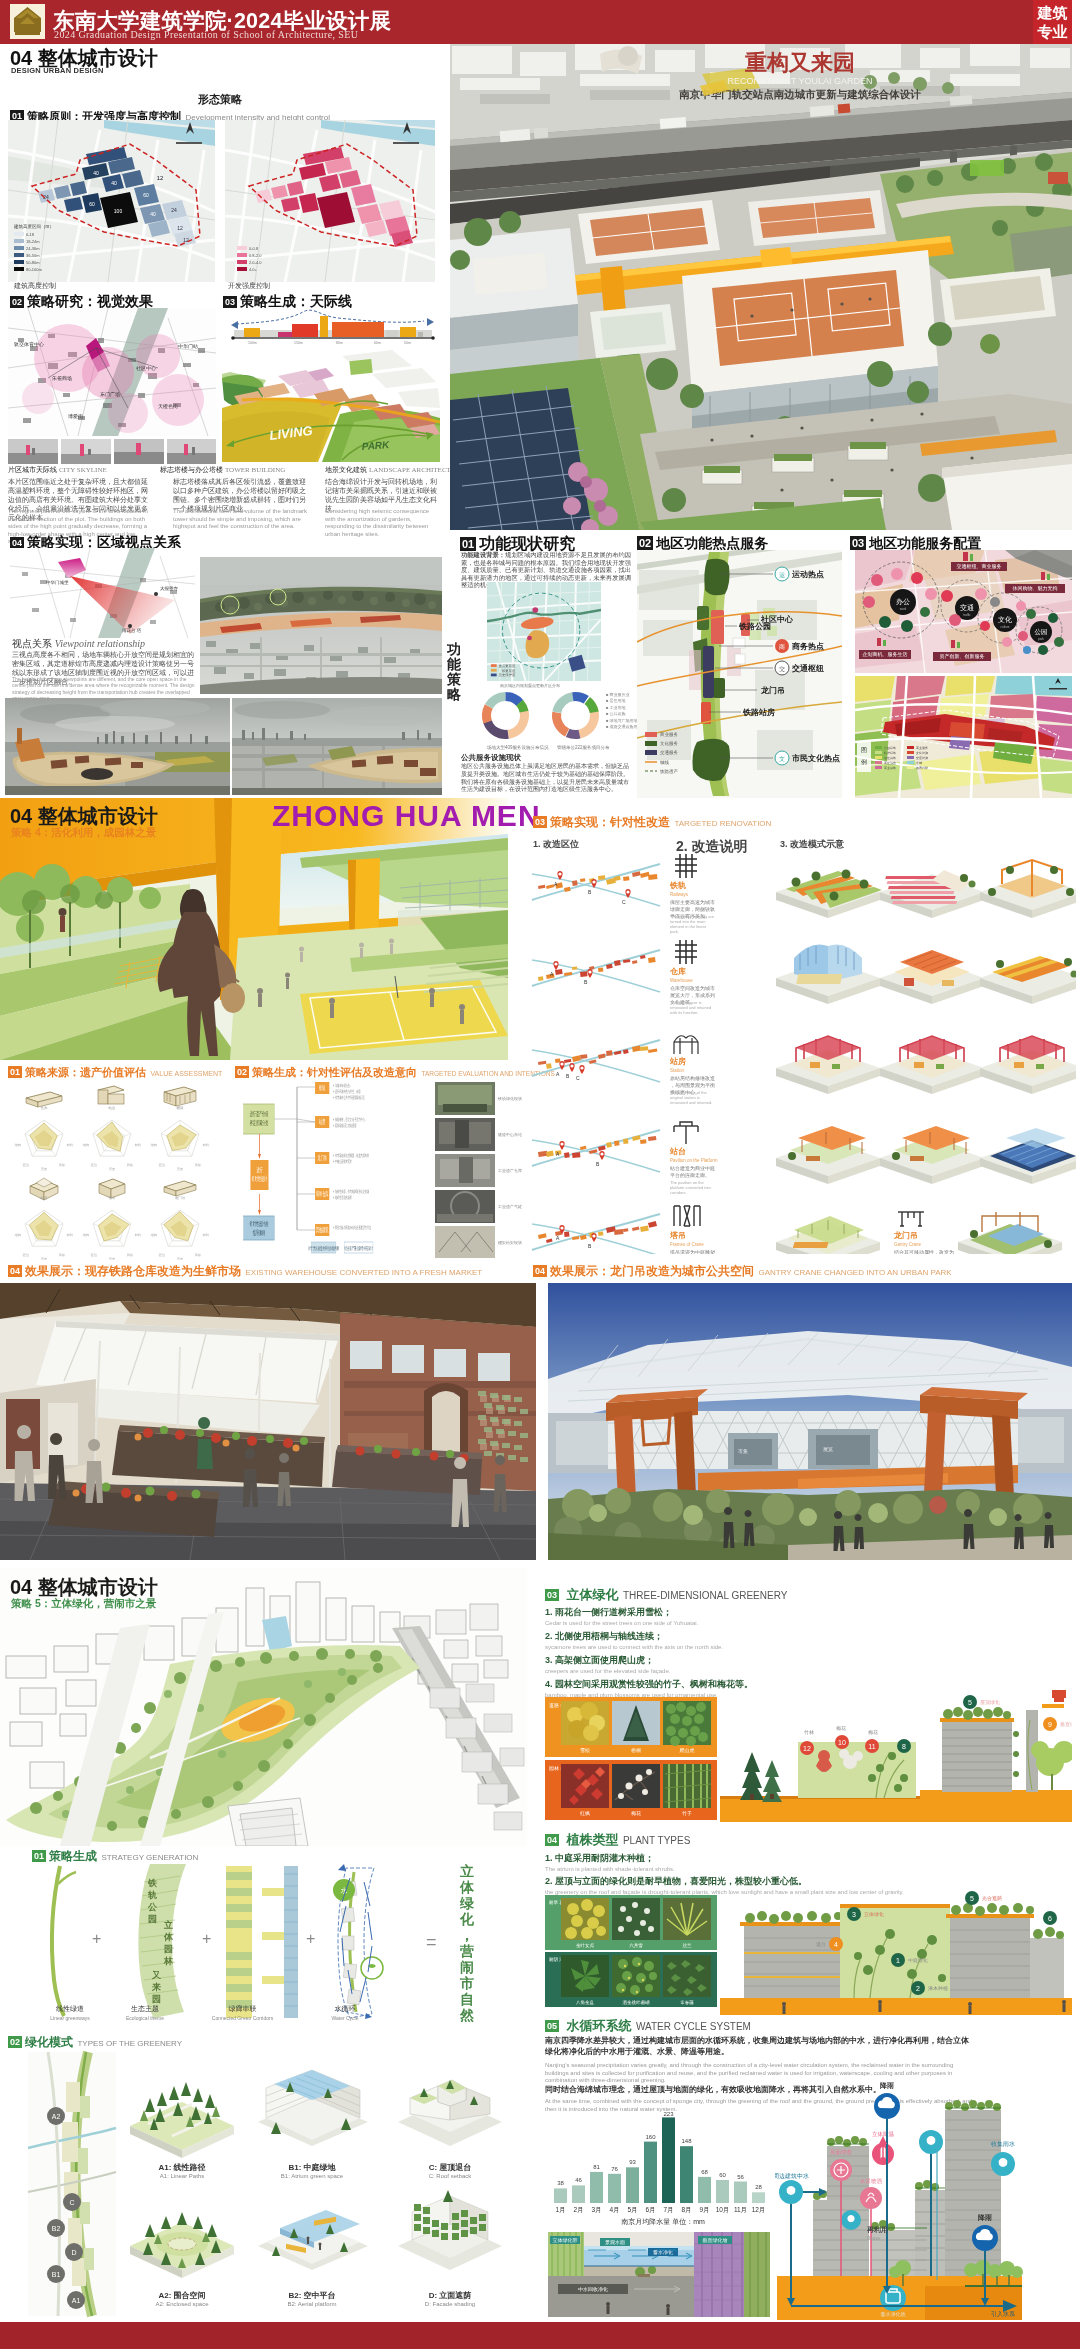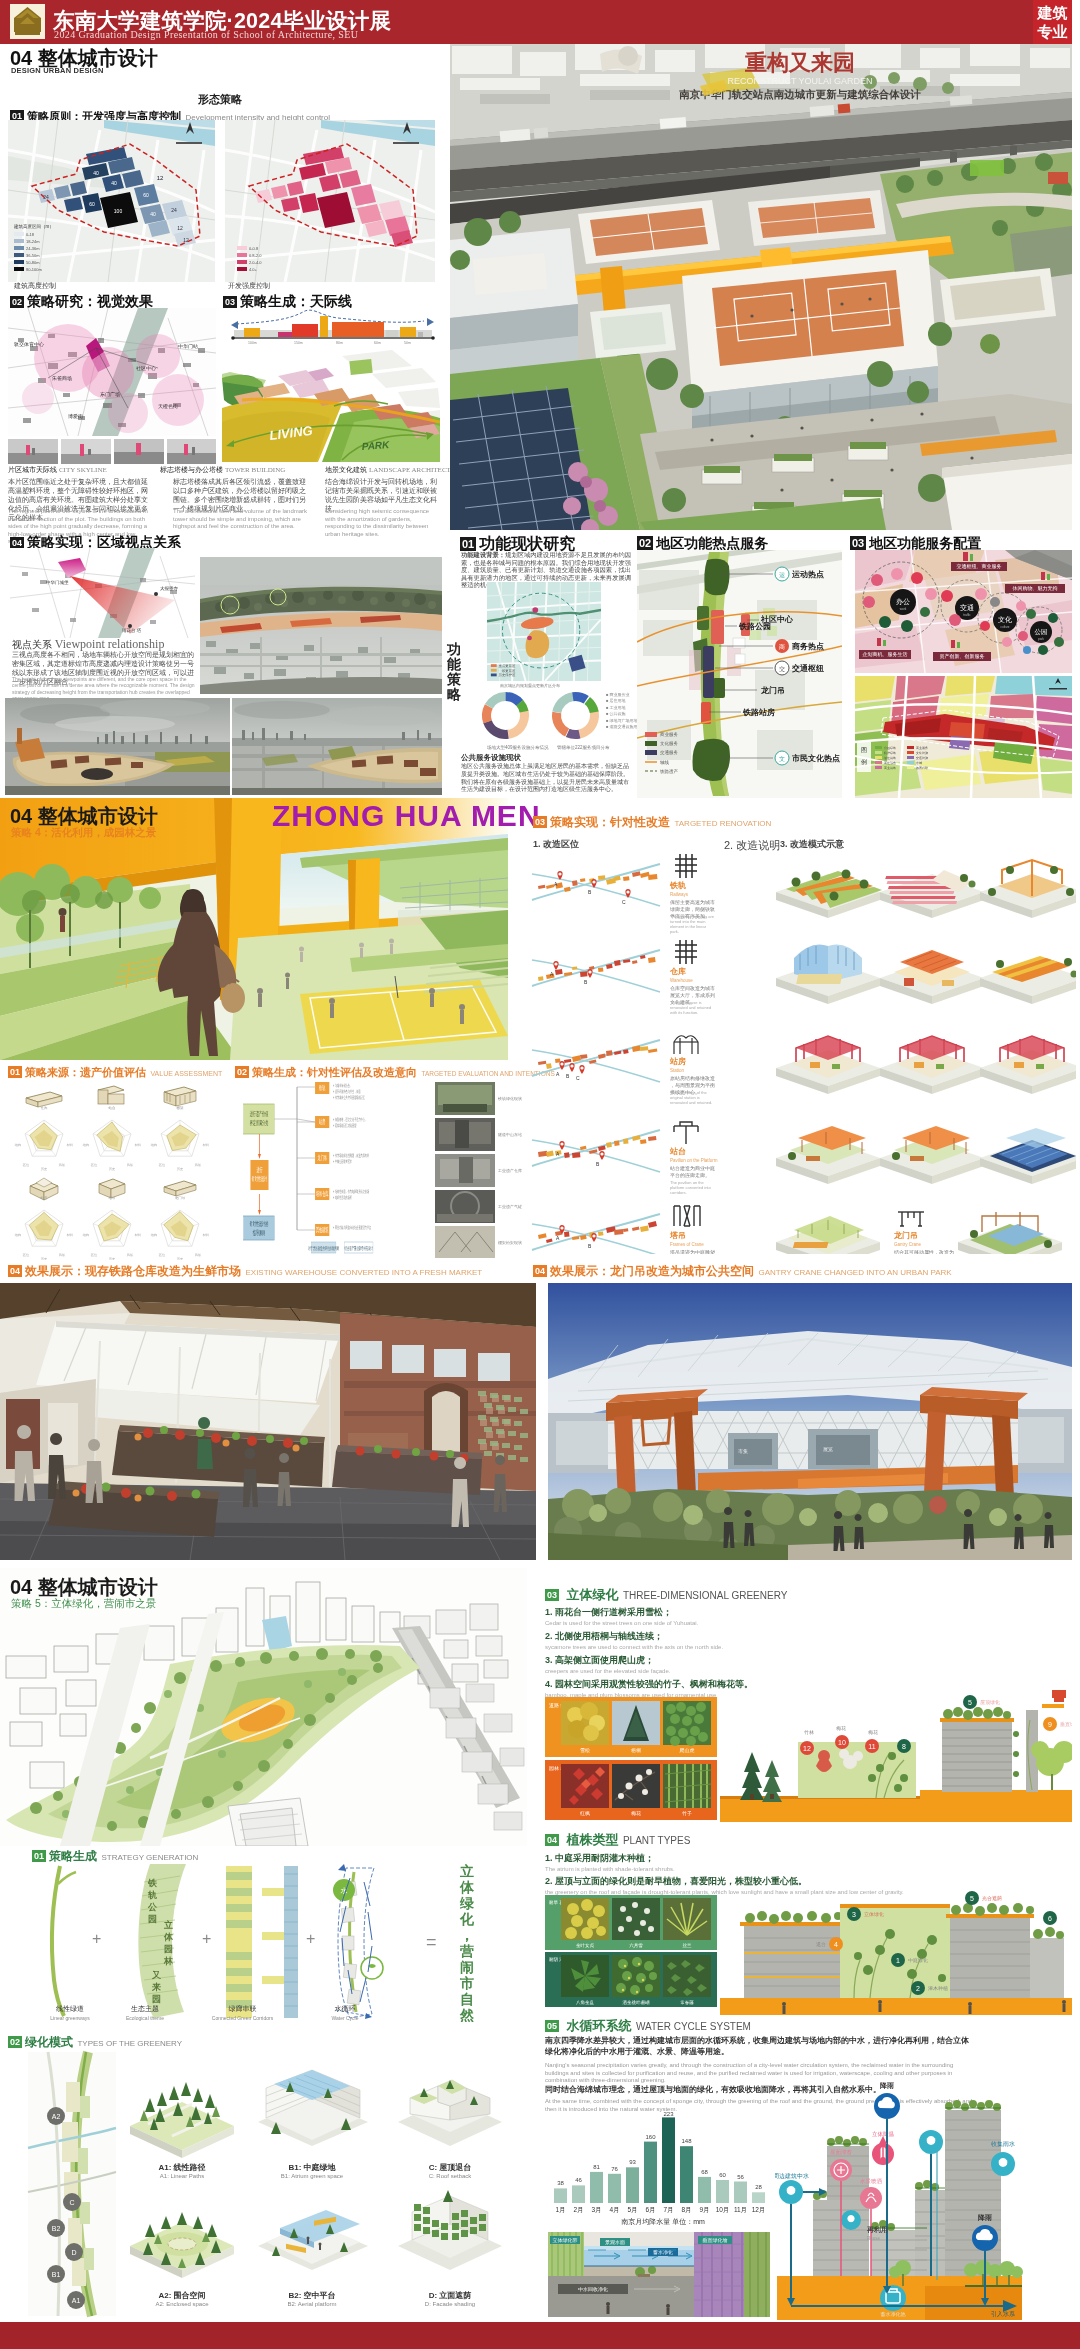--- a/index.html
+++ b/index.html
@@ -396,21 +396,21 @@
 <path d="M60 28 L165 52 L120 86 Z" fill="url(#coneG)"></path>
 <circle cx="146" cy="46" r="2" fill="#333"></circle>
       <circle cx="120" cy="78" r="2" fill="#333"></circle>
 <g font-size="4.5" fill="#333">
         <text x="36" y="36">中华门城堡</text>
         <text x="150" y="42">大报恩寺</text>
         <text x="112" y="84">雨花台 塔</text>
       </g>
 </svg></div>
 
-<div class="abs" style="left:12px;top:637px;font-size:10px;color:#333;">视点关系 <span style="font-family:'Liberation Serif',serif;font-size:12px;color:#666;">Viewpoint relationship</span></div>
+<div class="abs" style="left:12px;top:637px;font-size:10px;color:#333;">视点关系 <span style="font-family:'Liberation Serif',serif;font-style:italic;font-size:10px;color:#666;">Viewpoint relationship</span></div>
 <div class="abs tinyd" style="left:12px;top:650px;width:183px;font-size:7px;">三视点高度各不相同，场地车辆核心开放空间是规划相宜的密集区域，其定道标煌市高度递减内理造设计策略使另一号线以东形成了该地区轴制度围近视的开放空间区域，可以进一步推动片区融合。</div>
 <div class="abs tiny" style="left:12px;top:676px;width:183px;font-size:5px;">The height of the three viewpoints are different, and the core open space in the centre part of the site is a dense area where the recognizable moment. The design strategy of decreasing height from the transportation hub creates the overlapped open space area.</div>
 
 <div class="abs" style="left:200px;top:557px;width:242px;height:137px;" id="aerial1">
 <svg width="242" height="137" viewBox="0 0 242 137">
 <defs>
 <linearGradient id="skyG1" x1="0" y1="0" x2="0" y2="1">
           <stop offset="0" stop-color="#b9bdb9"></stop>
           <stop offset="1" stop-color="#d8dad6"></stop>
         </linearGradient>
@@ -1780,21 +1780,21 @@
 <path d="M290 236 a4 4 0 1 1 0.1 0 Z M286 243 h9 l1.5 25 h-4 l-1 -14 l-2 14 h-4 Z"></path>
 <path d="M310 238 a3.5 3.5 0 1 1 0.1 0 Z M307 244 h8 l1 22 h-4 l-0.5 -12 l-1.5 12 h-4 Z"></path>
 <path d="M420 234 a4 4 0 1 1 0.1 0 Z M416 241 h9 l1.5 25 h-4 l-1 -14 l-2 14 h-4 Z"></path>
 <path d="M470 238 a3.5 3.5 0 1 1 0.1 0 Z M467 244 h8 l1 22 h-4 l-0.5 -12 l-1.5 12 h-4 Z"></path>
 <path d="M500 236 a3.5 3.5 0 1 1 0.1 0 Z M497 242 h8 l1 23 h-4 l-0.5 -13 l-1.5 13 h-4 Z"></path>
 </g>
 </svg></div>
 
 <div class="abs" style="left:533px;top:812px;"><span class="obox">03</span><span class="h1o" style="font-size:12px;">策略实现：针对性改造</span> <span class="eng" style="color:#e0a36b;">TARGETED RENOVATION</span></div>
 <div class="abs" style="left:533px;top:838px;font-size:9px;font-weight:bold;color:#444;">1. 改造区位</div>
-<div class="abs" style="left:676px;top:838px;font-size:11px;font-weight:normal;color:#444;margin-left:48px;">2. 改造说明</div>
+<div class="abs" style="left:676px;top:838px;font-size:14px;font-weight:bold;color:#444;">2. 改造说明</div>
 <div class="abs" style="left:780px;top:838px;font-size:9px;font-weight:bold;color:#444;">3. 改造模式示意</div>
 
 <div class="abs" style="left:528px;top:848px;width:548px;height:406px;" id="renoGrid">
 <svg width="548" height="406" viewBox="0 0 548 406">
 <g transform="translate(4,6)">
         <path d="M0 46 C30 36 80 24 128 10" stroke="#9fd0d8" stroke-width="2" fill="none"></path>
         <path d="M0 20 C40 26 90 40 128 52" stroke="#9fd0d8" stroke-width="1.6" fill="none"></path>
         <rect x="6" y="32" width="7" height="3" fill="#d86a40" transform="rotate(-10 6 32)"></rect>
         <rect x="14" y="32" width="8" height="3" fill="#e8872e" transform="rotate(-13 14 32)"></rect>
         <rect x="23" y="30" width="7" height="5" fill="#e8872e" transform="rotate(-14 23 30)"></rect>
@@ -2341,21 +2341,21 @@
         <path d="M238 252 L298 246"></path>
         <path d="M240 262 L300 256"></path>
         <path d="M242 272 L302 266"></path>
       </g>
 
 <path d="M120 60 L150 56 L90 278 L60 278 Z" fill="#f1f1ee"></path>
 <path d="M208 46 L224 44 L160 278 L140 278 Z" fill="#f4f4f1"></path>
 </svg></div>
 
 <div class="abs" style="left:10px;top:1574px;font-size:20px;font-weight:bold;color:#1a1a1a;">04 整体城市设计</div>
-<div class="abs" style="left:11px;top:1597px;font-size:10.5px;font-weight:normal;color:#3f8f4b;">策略 5：立体绿化，营闹市之景</div>
+<div class="abs" style="left:11px;top:1597px;font-size:10.5px;font-weight:bold;color:#3f8f4b;">策略 5：立体绿化，营闹市之景</div>
 
 <div class="abs" style="left:8px;top:1846px;padding-left:24px;"><span class="gbox">01</span><span class="h1g" style="font-size:12px;">策略生成</span> <span class="eng">STRATEGY GENERATION</span></div>
 
 <div class="abs" style="left:8px;top:1862px;width:500px;height:160px;" id="strategyRow">
 <svg width="500" height="160" viewBox="0 0 500 160">
 
 <path d="M52 4 C44 40 42 80 46 118 C48 134 52 146 56 154" stroke="#9ebf52" stroke-width="4" fill="none"></path>
 <path d="M50 22 C56 16 62 12 68 10" stroke="#9ebf52" stroke-width="2.5" fill="none"></path>
 <text x="84" y="82" font-size="16" fill="#8a8a8a">+</text>
 

